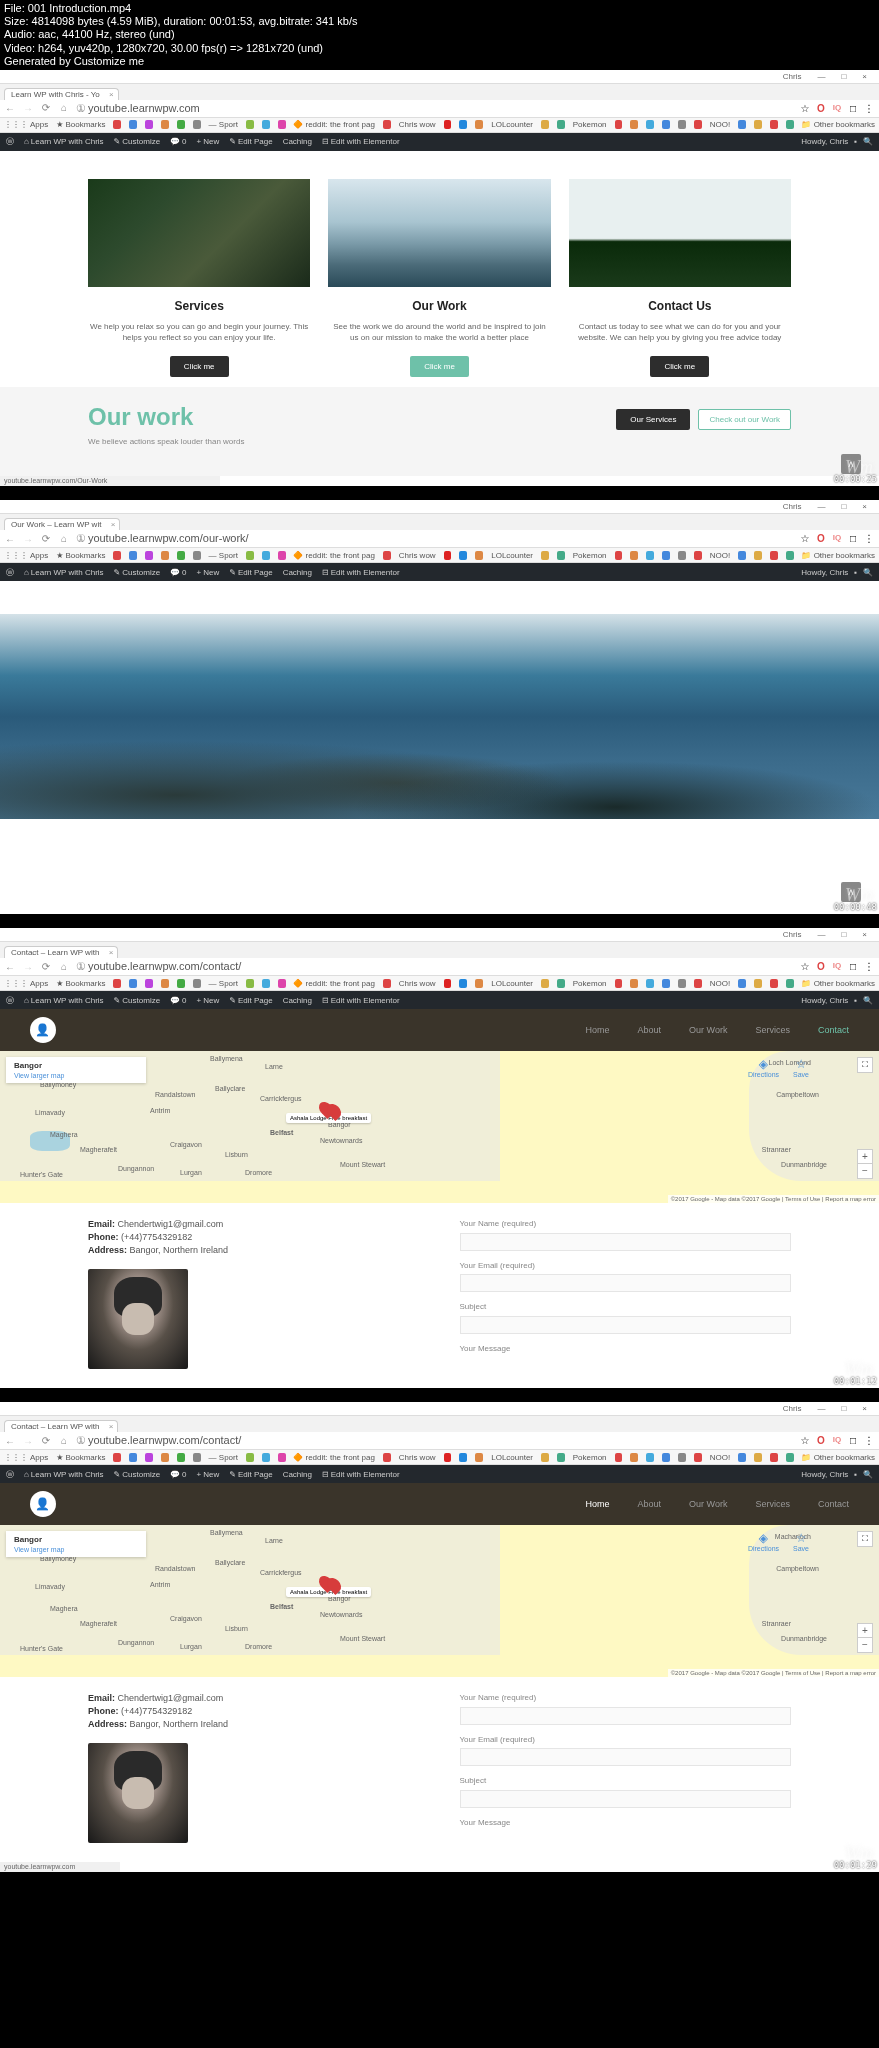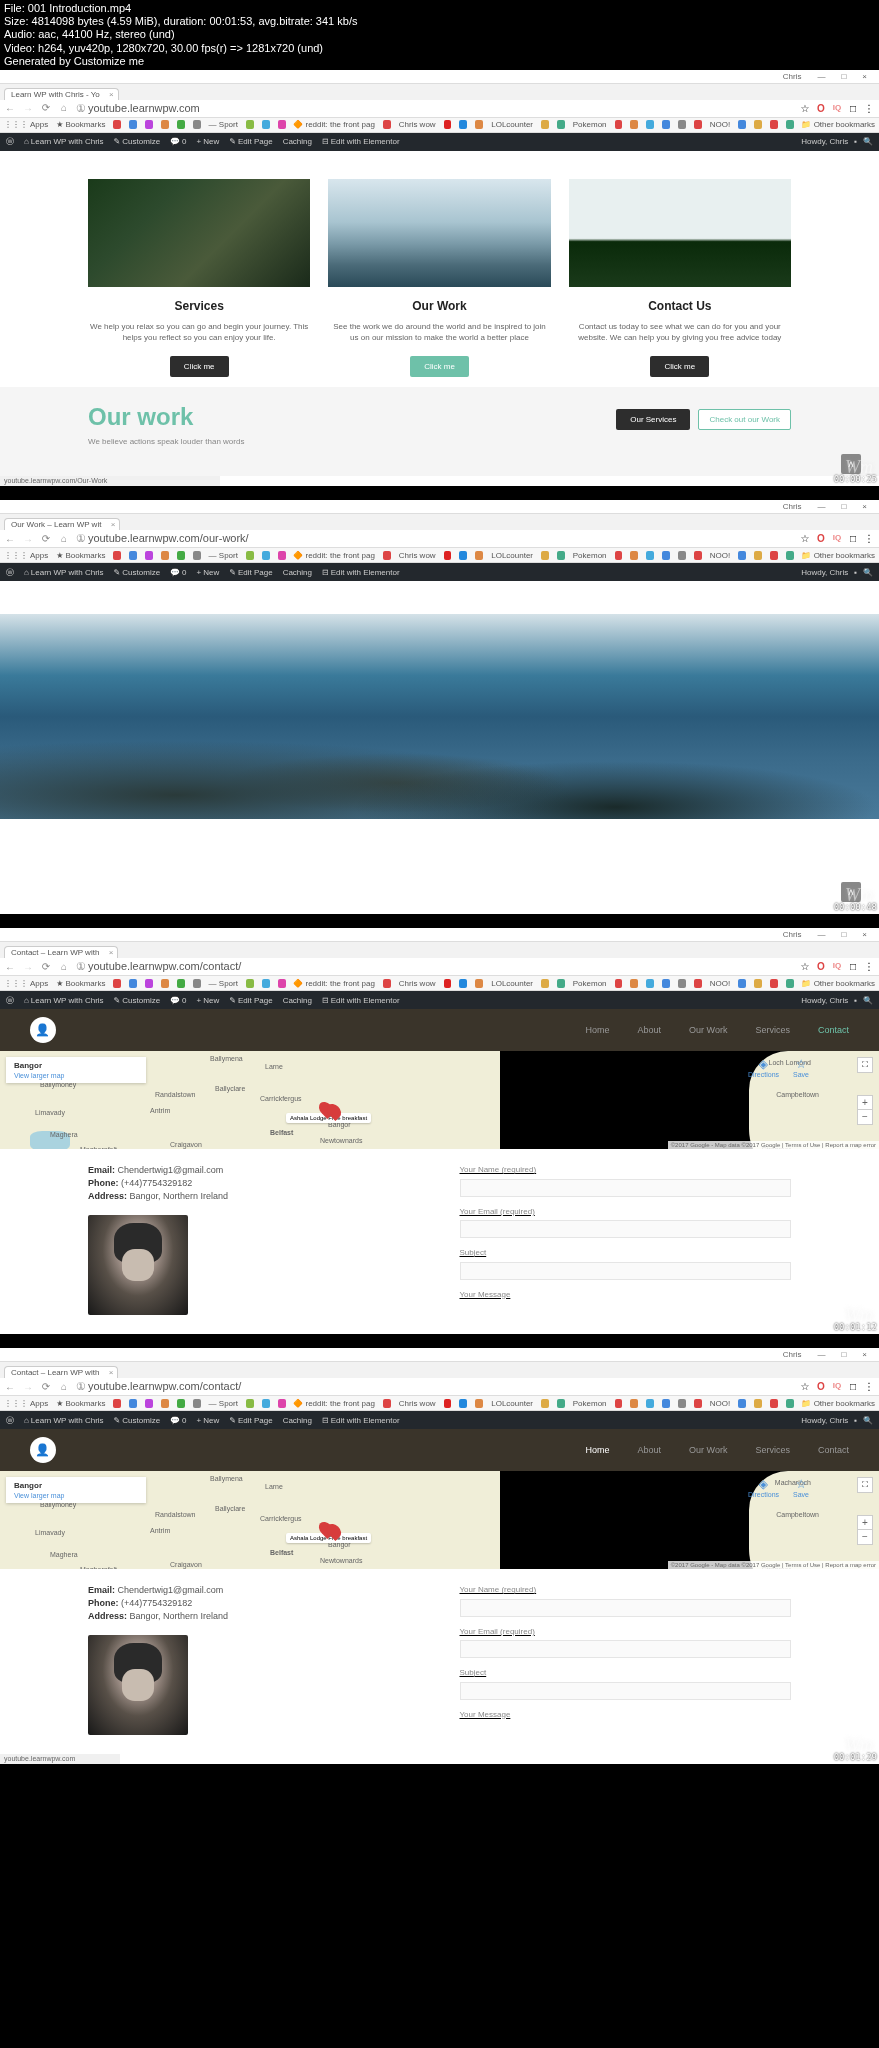--- a/index.html
+++ b/index.html
@@ -46,21 +46,21 @@
 .watermark { position: absolute; bottom: 8px; right: 6px; color: rgba(255,255,255,0.5); font-size: 18px; font-style: italic; font-family: cursive; pointer-events: none; text-shadow: 0 0 4px rgba(200,200,200,0.3); z-index: 4;}
 .content2-wrap { background: #fff; height: 300px; position: relative; }
 .hero-img { width: 100%; height: 205px; margin-top: 33px; background: linear-gradient(to bottom, #d5e2e8 0%, #3a7a9a 30%, #2a5a7a 50%, #3a6a8a 70%, #4a7a9a 100%); position: relative; overflow: hidden;}
 .hero-img::before { content:""; position: absolute; bottom: 0; left:0; right:0; height: 120px; background: radial-gradient(ellipse at 20% 80%, #2a3a3a 0%, transparent 40%), radial-gradient(ellipse at 70% 90%, #1a2a2a 0%, transparent 30%), radial-gradient(ellipse at 45% 70%, #3a4a4a 0%, transparent 25%);}
 .dark-theme { background: #3a342a; }
 .dark-header { background: #3a342a; padding: 8px 30px; display: flex; justify-content: space-between; align-items: center; }
 .logo-circle { width: 26px; height: 26px; background: #fff; border-radius: 50%; display: flex; align-items: center; justify-content: center; font-size: 12px; color: #333; }
 .dark-nav { display: flex; gap: 28px; font-size: 9px; }
 .dark-nav a { color: #999; text-decoration: none; }
 .dark-nav a.active { color: #6ec1a9; }
-.map-area { position: relative; height: 98px; background: #000000; overflow: hidden; }
+.map-area { position: relative; height: 152px; background: #fef9c3; overflow: hidden; }
 .map-overlay { position: absolute; top: 6px; left: 6px; background: #fff; padding: 4px 8px; font-size: 8px; box-shadow: 0 1px 3px rgba(0,0,0,0.2); min-width: 140px; }
 .map-overlay .loc { font-weight: 600; color: #333; margin-bottom: 2px; }
 .map-overlay .link { color: #4a90d9; font-size: 7px; }
 .map-icons { position: absolute; top: 6px; right: 70px; display: flex; gap: 14px; }
 .map-icn { text-align: center; font-size: 7px; color: #4a90d9; }
 .map-icn div:first-child { font-size: 12px; }
 .land { position: absolute; background: #f0eed8; }
 .fs-btn { position: absolute; top: 6px; right: 6px; width: 16px; height: 16px; background: #fff; border: 1px solid #ccc; font-size: 8px; display:flex; align-items:center; justify-content:center;}
 .zoom-ctrl { position: absolute; bottom: 24px; right: 6px; width: 16px; background: #fff; border: 1px solid #ccc; }
 .zoom-ctrl div { height: 14px; border-bottom: 1px solid #ccc; font-size: 10px; text-align: center; line-height: 14px; color: #666;}
@@ -70,21 +70,21 @@
 .marker2 { left: 328px; top: 52px;}
 .map-label { position: absolute; font-size: 7px; color: #666; }
 .hotel { position: absolute; top: 62px; left: 286px; background: #fff; padding: 2px 4px; font-size: 6px; box-shadow: 0 1px 2px rgba(0,0,0,0.2); border-radius: 2px;}
 .contact-body { background: #fff; padding: 16px 88px; display: flex; gap: 40px; }
 .contact-left { flex: 1; font-size: 9px; color: #555; }
 .contact-left div { margin-bottom: 3px; }
 .contact-left b { color: #333; font-weight: 600; }
 .avatar { width: 100px; height: 100px; margin-top: 14px; background: radial-gradient(ellipse at 50% 35%, #d8d0c8 0%, #a89890 25%, #585048 50%, #181818 100%); border-radius: 2px; position: relative; overflow:hidden;}
 .avatar::before{content:""; position:absolute; top:8px; left:26px; width:48px; height:40px; background: #2a2a2a; border-radius: 40% 40% 30% 30%;}
 .avatar::after{content:""; position:absolute; top:34px; left:34px; width:32px; height:32px; background: #c8bcb0; border-radius: 40%;}
-.contact-right { flex: 1; text-decoration: underline; }
+.contact-right { flex: 1; }
 .form-group { margin-bottom: 10px; }
 .form-label { font-size: 8px; color: #888; margin-bottom: 2px; display: block; }
 .form-input { width: 100%; border: 1px solid #e5e5e5; padding: 4px; font-size: 8px; height: 18px; background: #fafafa;}
 .island { position: absolute; background: #f0eed8; border-radius: 30%; }
 </style>
 </head>
 <body>
 
 <div class="blackbar">
   <div>File: 001 Introduction.mp4</div>

